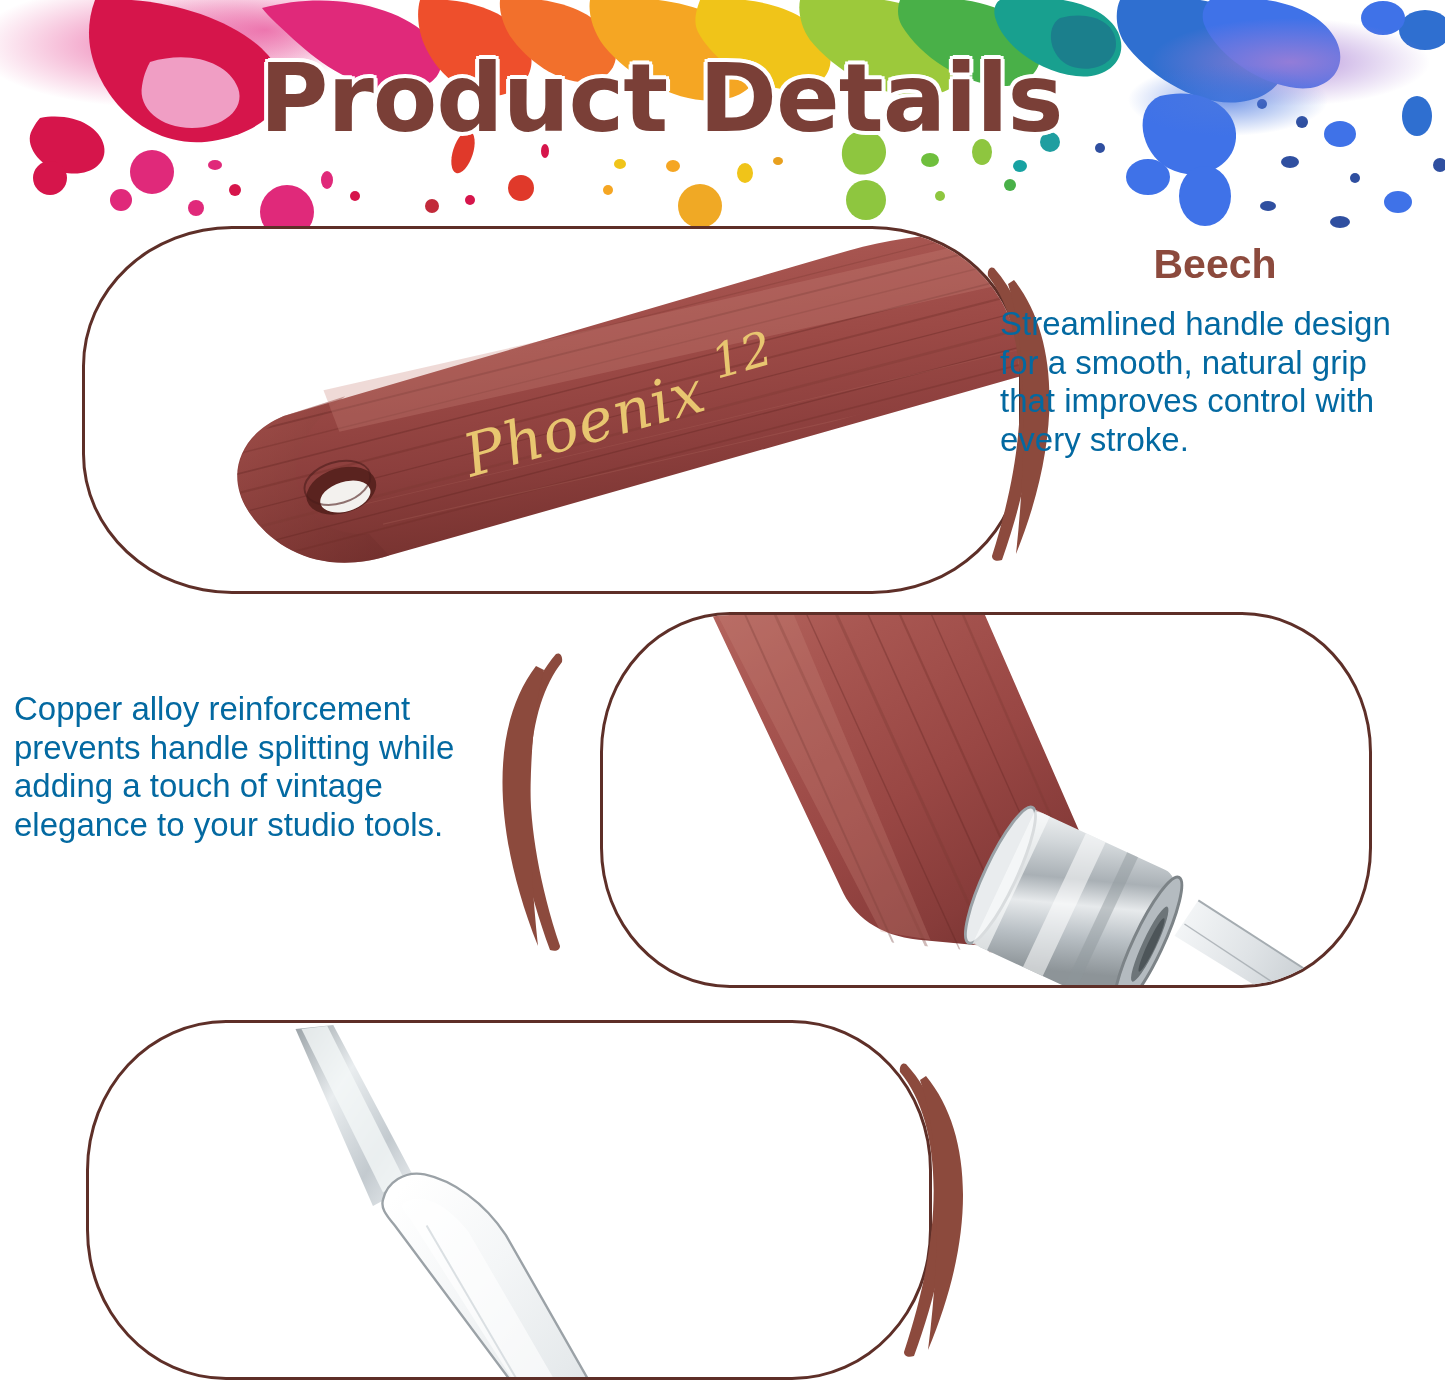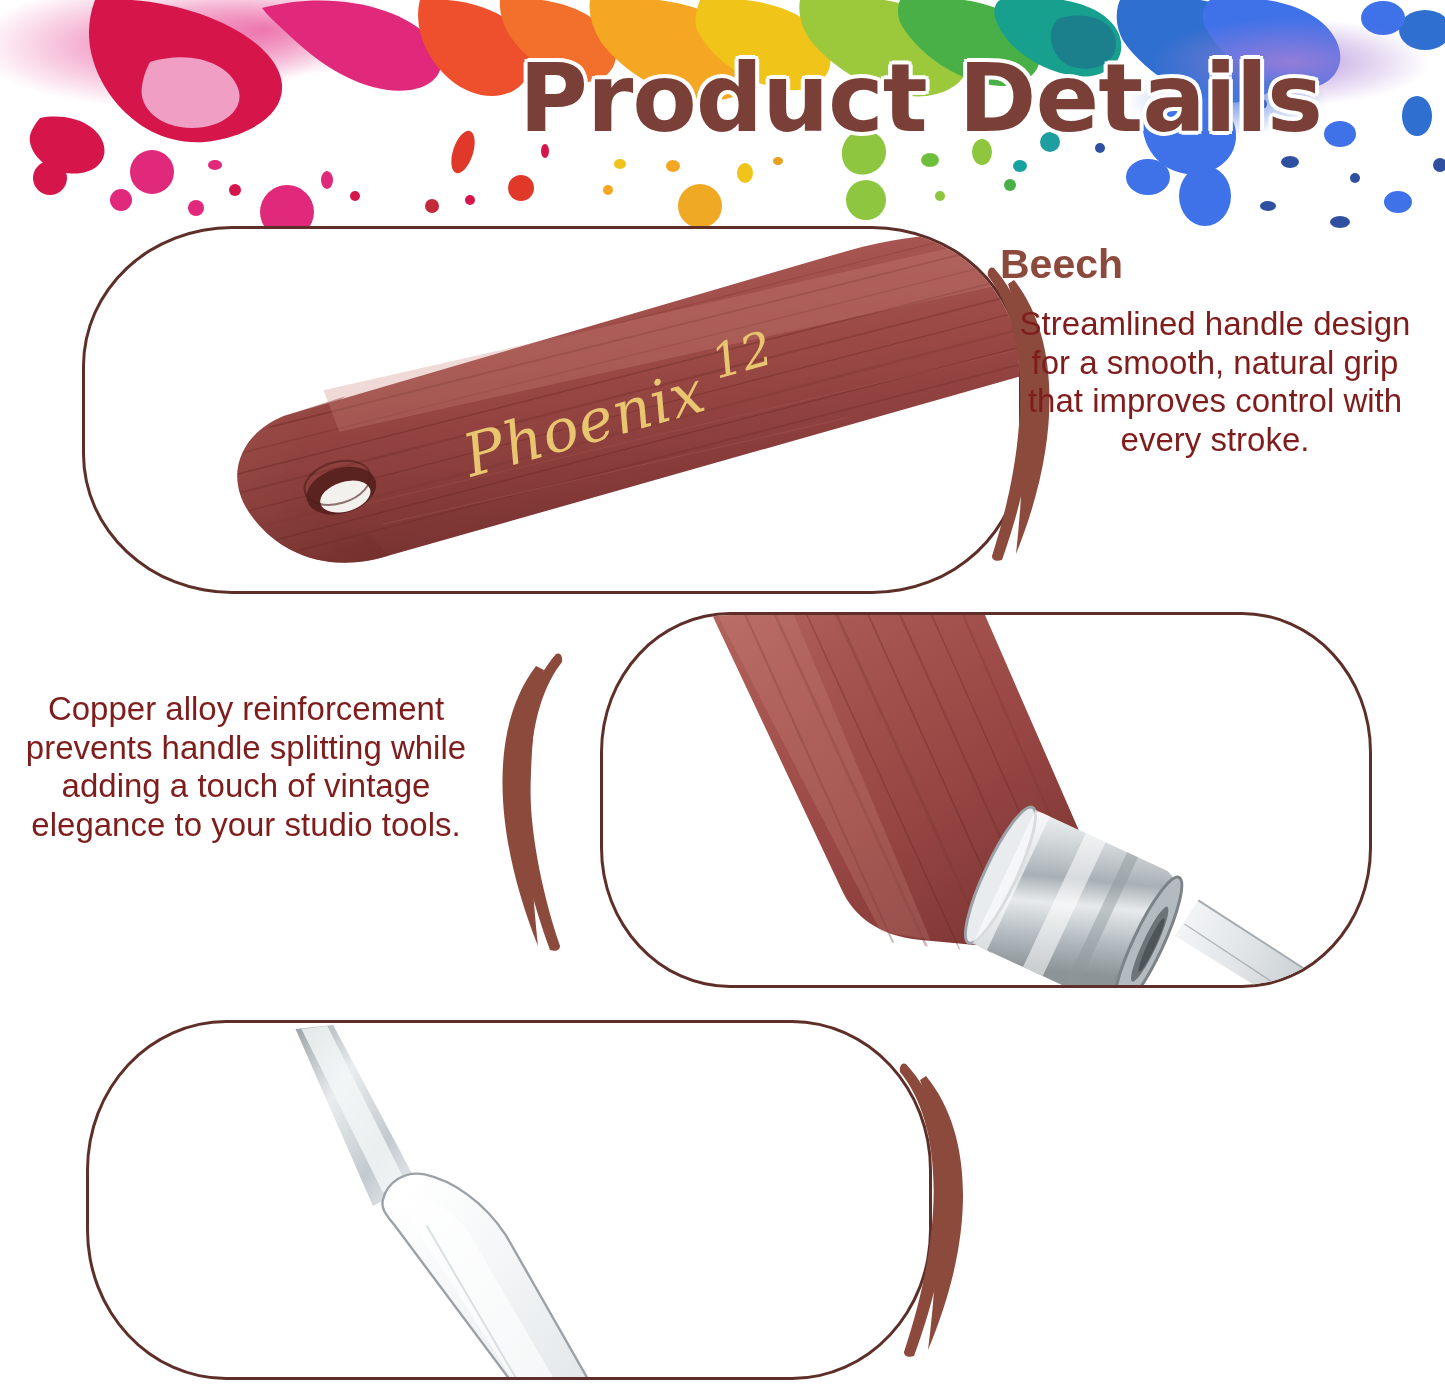--- a/index.html
+++ b/index.html
@@ -14,21 +14,21 @@
 
   
   .splatter-band {
     position:absolute; left:0; top:0; width:1445px; height:232px;
     overflow:hidden; background:#fff;
   }
   .splatter-band svg { position:absolute; left:0; top:0; }
 
   .page-title {
     position:absolute; left:0; top:52px; width:1322px;
-    text-align:right;
+    text-align:center;
     font-family:"DejaVu Sans", sans-serif;
     font-weight:bold;
     font-size:94px;
     letter-spacing:-1px;
     color:#7a3f37;
     line-height:1;
     -webkit-text-stroke:0px;
     text-shadow:
        3px 0 0 #fff, -3px 0 0 #fff, 0 3px 0 #fff, 0 -3px 0 #fff,
        2px 2px 0 #fff, -2px 2px 0 #fff, 2px -2px 0 #fff, -2px -2px 0 #fff,
@@ -51,28 +51,27 @@
   .crescent { position:absolute; }
   .crescent svg { display:block; }
 
   .txt-block { position:absolute; }
   .feat-title {
     font-family:"Liberation Sans", sans-serif;
     font-weight:bold;
     font-size:41px;
     line-height:1.10;
     color:#8c4a3d;
-    text-align:left;
+    text-align:center;
   }
   .feat-body {
     font-family:"Liberation Sans", sans-serif;
     font-size:33px;
     line-height:1.17;
-    color:#7f1d1d;
-    text-align:center;
+    color:#0369a1;
     margin-top:18px;
   }
 
   
   .art { position:absolute; left:0; top:0; width:100%; height:100%; }
   .art svg { display:block; width:100%; height:100%; }
 </style>
 </head>
 <body>
 

